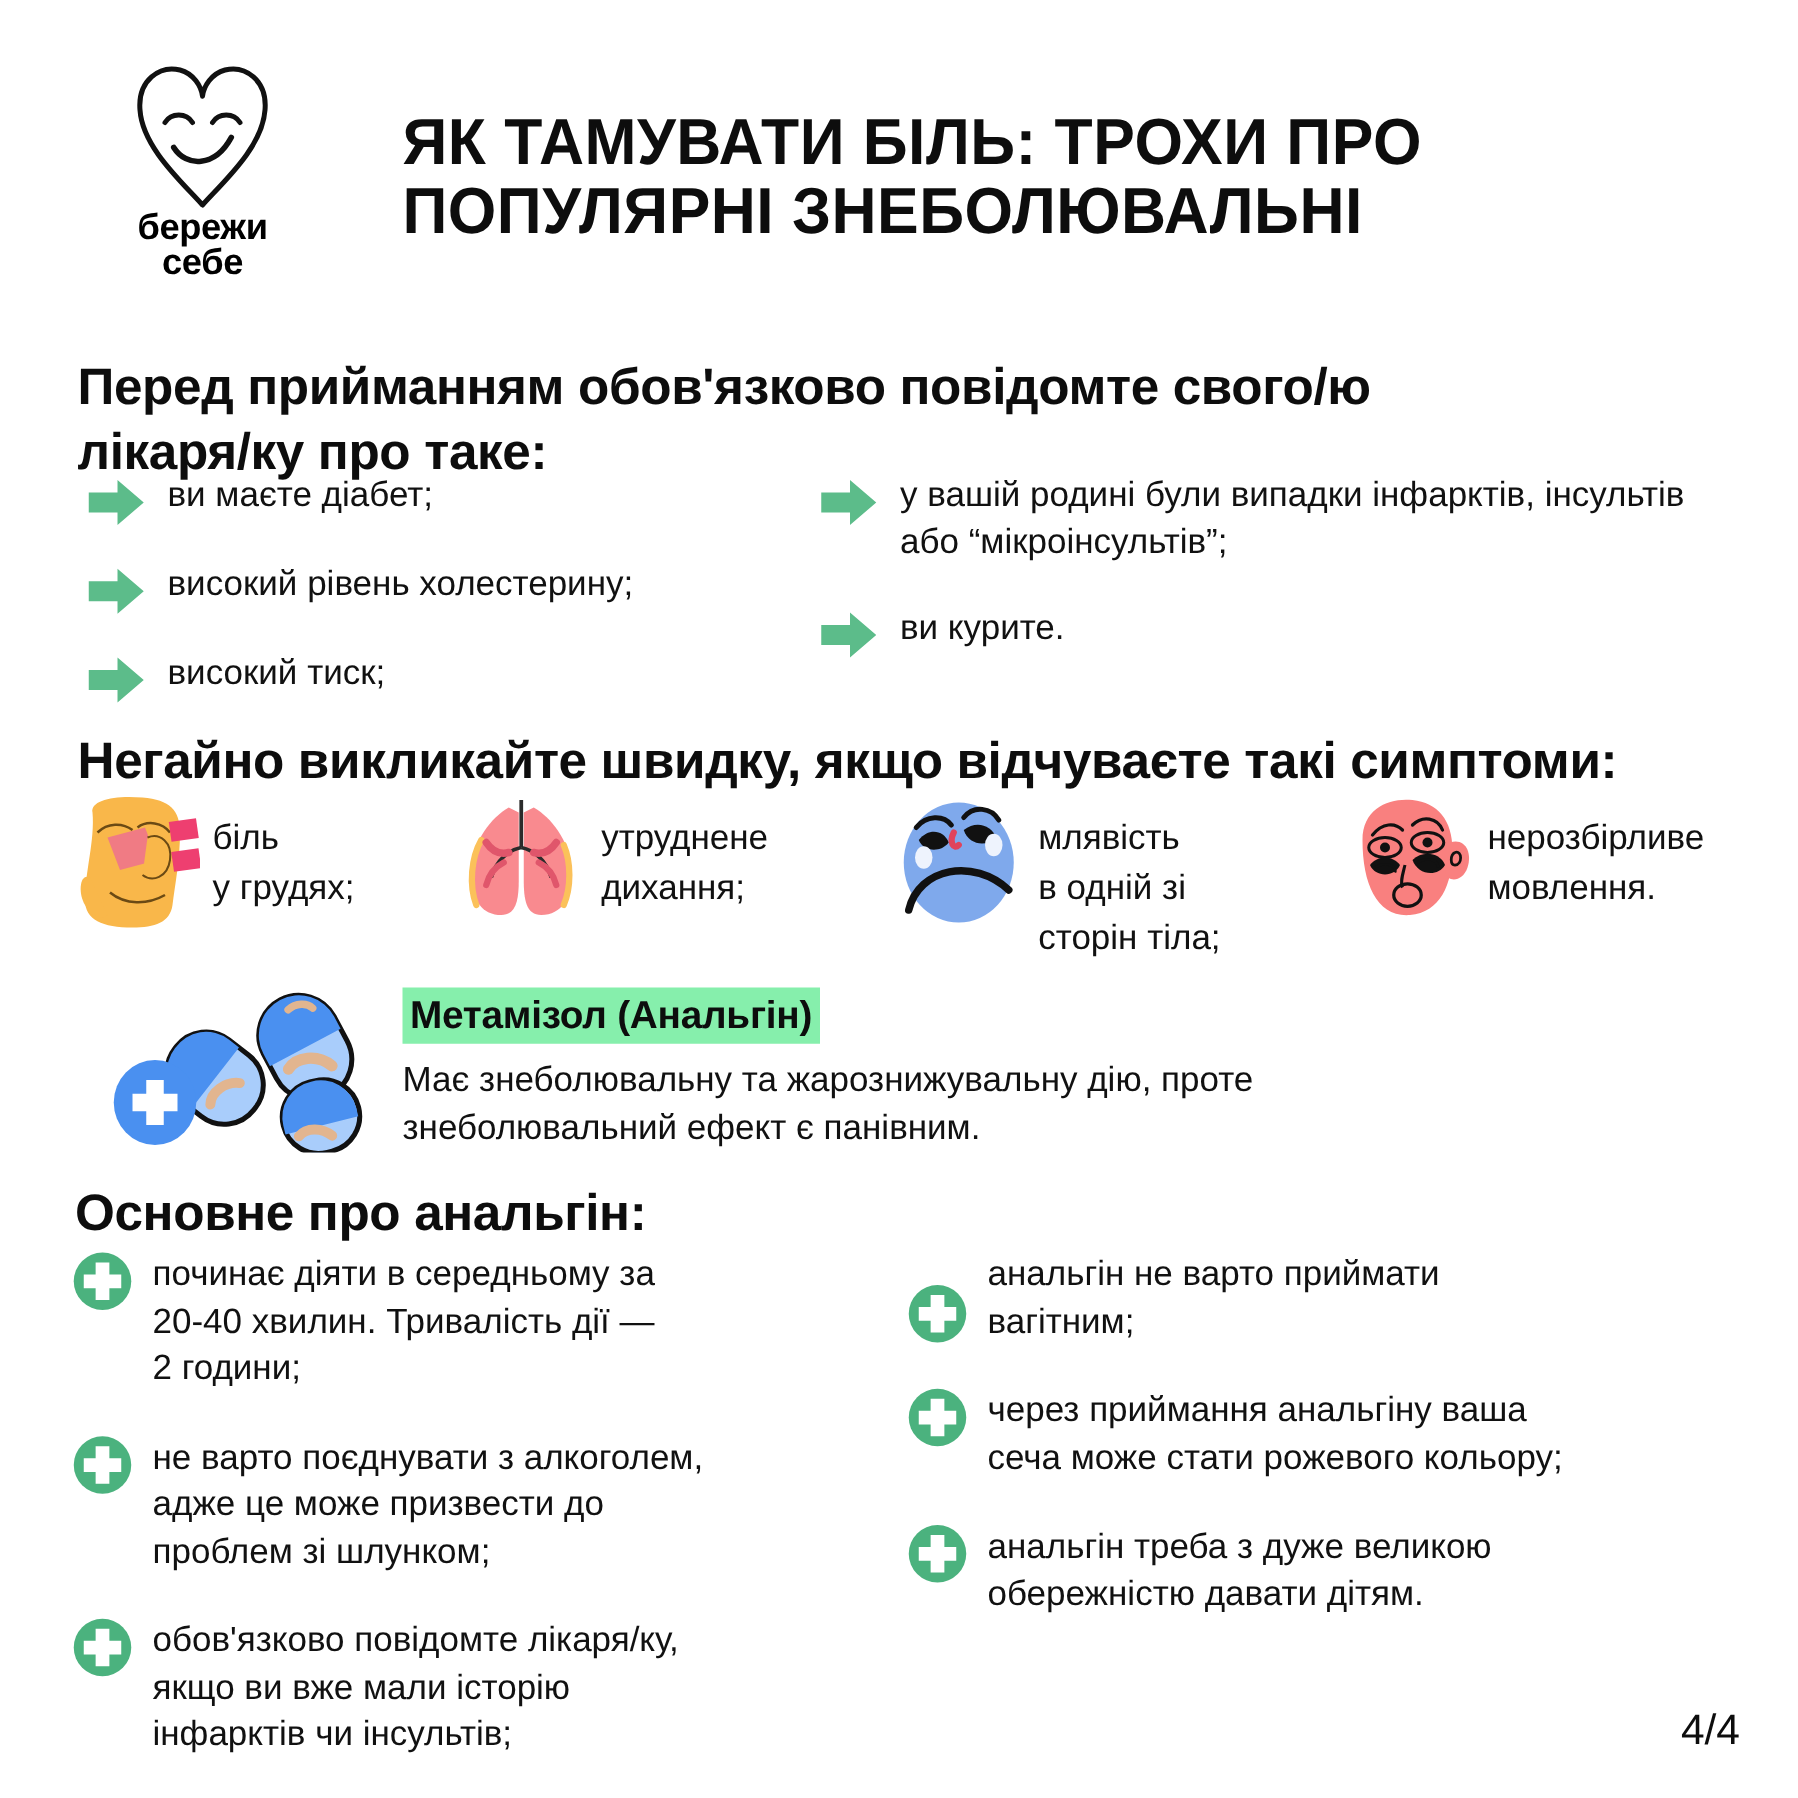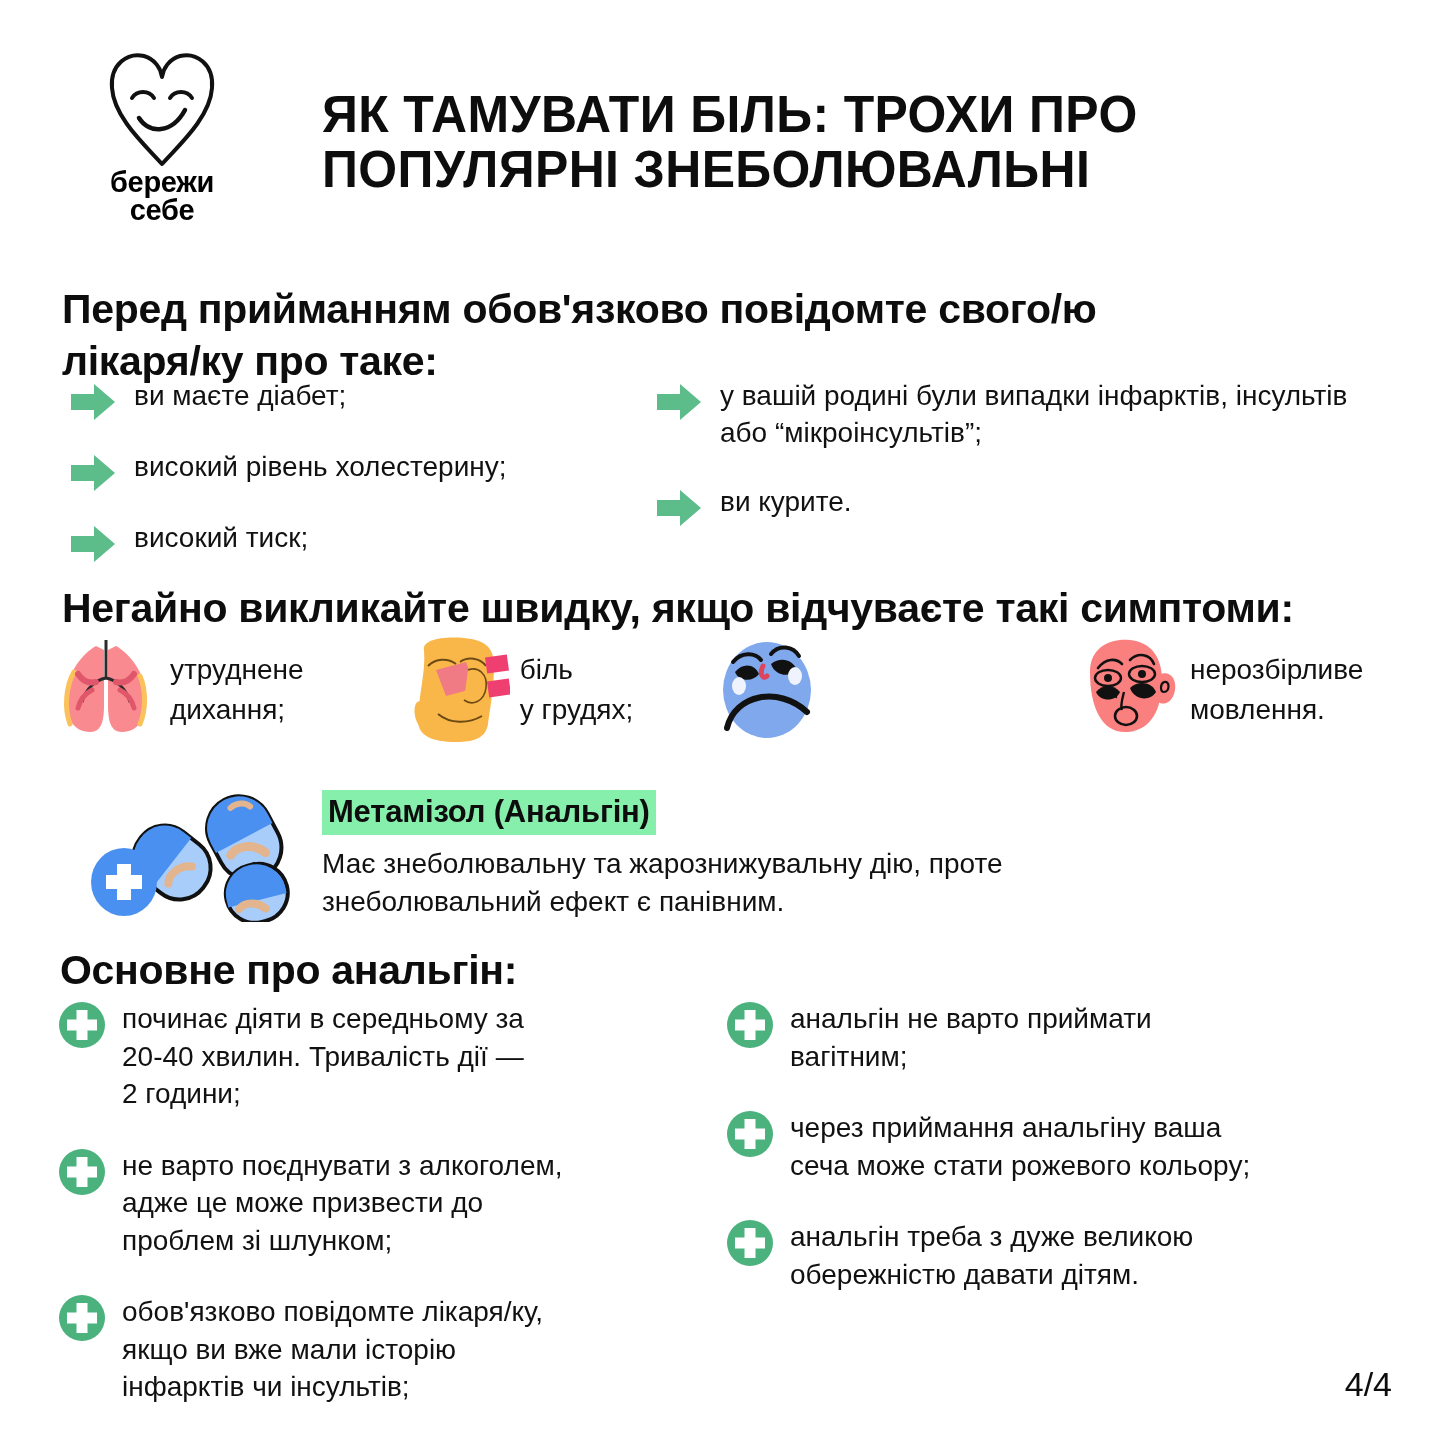--- a/index.html
+++ b/index.html
@@ -249,67 +249,70 @@
       <svg class="arrow-ico" viewBox="0 0 46 40">
         <path d="M1 12 L24 12 L24 2 L45 20 L24 38 L24 28 L1 28 Z" fill="#5cbc8a"></path>
       </svg>
       <div class="arrow-txt">ви курите.</div>
     </div>
   </div>
 
   <div class="sec-head" style="left:62px; top:582px; width:1300px;">Негайно викликайте швидку, якщо відчуваєте такі симптоми:</div>
 
   <div class="sym-row">
+
+    <div class="sym" style="width:300px;">
+      <svg class="sym-ico" viewBox="0 0 108 116">
+        <path d="M22 18 C 20 8, 40 4, 62 6 C 84 8, 92 16, 92 34 C 92 56, 88 76, 86 92 C 84 106, 72 110, 54 110 C 30 110, 16 104, 16 88 C 16 66, 24 40, 22 18 Z" fill="#f9b74a"></path>
+        <path d="M20 70 C 12 66, 10 82, 16 92 C 22 102, 30 104, 34 100" fill="#f9b74a"></path>
+        <path d="M34 38 L 64 30 L 74 56 L 44 64 Z" fill="#f07b84"></path>
+        <path d="M66 38 C 76 34, 86 42, 84 56 C 82 70, 70 74, 62 68" fill="#f9b74a" stroke="#6b4a14" stroke-width="1.6"></path>
+        <path d="M26 34 C 34 26, 46 26, 54 32" fill="none" stroke="#6b4a14" stroke-width="2"></path>
+        <path d="M58 30 C 66 24, 78 26, 84 34" fill="none" stroke="#6b4a14" stroke-width="2"></path>
+        <path d="M36 82 C 48 92, 66 92, 80 84" fill="none" stroke="#6b4a14" stroke-width="2"></path>
+        <rect x="84" y="24" width="22" height="16" fill="#ee3f70" transform="rotate(-8 95 32)"></rect>
+        <rect x="86" y="48" width="22" height="16" fill="#ee3f70" transform="rotate(-8 97 56)"></rect>
+      </svg>
+      <div class="sym-txt">біль
+у грудях;</div>
+    </div>
 
     <div class="sym" style="width:340px;">
       <svg class="sym-ico" viewBox="0 0 108 116">
         <path d="M44 14 C 30 22, 16 40, 14 62 C 12 86, 22 100, 38 100 C 50 100, 52 88, 52 72 L52 18 Z" fill="#f98a8f"></path>
         <path d="M64 14 C 78 22, 92 40, 94 62 C 96 86, 86 100, 70 100 C 58 100, 56 88, 56 72 L56 18 Z" fill="#f98a8f"></path>
         <path d="M22 40 C 14 54, 12 76, 18 92" fill="none" stroke="#fbc15a" stroke-width="5" stroke-linecap="round"></path>
         <path d="M88 44 C 94 58, 94 78, 88 92" fill="none" stroke="#fbc15a" stroke-width="5" stroke-linecap="round"></path>
         <path d="M54 8 L54 46" stroke="#2b2b2b" stroke-width="3" fill="none"></path>
         <path d="M54 46 C 44 48, 34 56, 30 70" fill="none" stroke="#2b2b2b" stroke-width="3"></path>
         <path d="M54 46 C 64 48, 74 56, 78 70" fill="none" stroke="#2b2b2b" stroke-width="3"></path>
         <path d="M44 50 C 36 52, 30 48, 26 42" fill="none" stroke="#e0566b" stroke-width="6" stroke-linecap="round"></path>
         <path d="M64 50 C 72 52, 78 48, 82 42" fill="none" stroke="#e0566b" stroke-width="6" stroke-linecap="round"></path>
         <path d="M40 58 C 32 62, 28 68, 26 76" fill="none" stroke="#e0566b" stroke-width="5" stroke-linecap="round"></path>
         <path d="M68 58 C 76 62, 80 68, 82 76" fill="none" stroke="#e0566b" stroke-width="5" stroke-linecap="round"></path>
       </svg>
       <div class="sym-txt">утруднене
 дихання;</div>
     </div>
 
-    <div class="sym" style="width:300px;">
-      <svg class="sym-ico" viewBox="0 0 108 116">
-        <path d="M22 18 C 20 8, 40 4, 62 6 C 84 8, 92 16, 92 34 C 92 56, 88 76, 86 92 C 84 106, 72 110, 54 110 C 30 110, 16 104, 16 88 C 16 66, 24 40, 22 18 Z" fill="#f9b74a"></path>
-        <path d="M20 70 C 12 66, 10 82, 16 92 C 22 102, 30 104, 34 100" fill="#f9b74a"></path>
-        <path d="M34 38 L 64 30 L 74 56 L 44 64 Z" fill="#f07b84"></path>
-        <path d="M66 38 C 76 34, 86 42, 84 56 C 82 70, 70 74, 62 68" fill="#f9b74a" stroke="#6b4a14" stroke-width="1.6"></path>
-        <path d="M26 34 C 34 26, 46 26, 54 32" fill="none" stroke="#6b4a14" stroke-width="2"></path>
-        <path d="M58 30 C 66 24, 78 26, 84 34" fill="none" stroke="#6b4a14" stroke-width="2"></path>
-        <path d="M36 82 C 48 92, 66 92, 80 84" fill="none" stroke="#6b4a14" stroke-width="2"></path>
-        <rect x="84" y="24" width="22" height="16" fill="#ee3f70" transform="rotate(-8 95 32)"></rect>
-        <rect x="86" y="48" width="22" height="16" fill="#ee3f70" transform="rotate(-8 97 56)"></rect>
-      </svg>
-      <div class="sym-txt">біль
-у грудях;</div>
-    </div>
-
     <div class="sym" style="width:350px;">
       <svg class="sym-ico" viewBox="0 0 108 116">
         <ellipse cx="54" cy="58" rx="44" ry="48" fill="#7fa9ec"></ellipse>
         <path d="M22 40 C 30 30, 42 32, 46 42 C 40 50, 26 50, 22 40 Z" fill="#111"></path>
         <path d="M58 32 C 68 24, 80 28, 84 38 C 76 46, 62 44, 58 32 Z" fill="#111"></path>
         <path d="M20 30 C 28 20, 42 20, 48 28" fill="none" stroke="#111" stroke-width="4" stroke-linecap="round"></path>
         <path d="M58 22 C 66 12, 80 14, 86 24" fill="none" stroke="#111" stroke-width="4" stroke-linecap="round"></path>
         <path d="M14 96 C 22 62, 66 54, 94 80" fill="none" stroke="#111" stroke-width="6" stroke-linecap="round"></path>
         <path d="M50 34 C 46 42, 50 48, 54 44" fill="none" stroke="#e0435c" stroke-width="5" stroke-linecap="round"></path>
         <ellipse cx="26" cy="54" rx="7" ry="9" fill="#eef3fd"></ellipse>
         <ellipse cx="82" cy="44" rx="7" ry="9" fill="#eef3fd"></ellipse>
       </svg>
+      <div class="sym-txt">млявість
+в одній зі
+сторін тіла;</div>
     </div>
 
     <div class="sym" style="width:330px;">
       <svg class="sym-ico" viewBox="0 0 108 116">
         <path d="M18 40 C 18 14, 40 6, 58 8 C 78 10, 90 24, 90 48 C 90 76, 80 98, 56 100 C 30 102, 18 76, 18 40 Z" fill="#f9807f"></path>
         <path d="M88 42 C 100 38, 106 50, 102 62 C 98 74, 86 74, 84 66" fill="#f9807f"></path>
         <path d="M92 50 C 98 48, 98 60, 92 60 C 88 60, 88 52, 92 50" fill="none" stroke="#111" stroke-width="2.2"></path>
         <path d="M26 36 C 34 26, 44 26, 50 32" fill="none" stroke="#111" stroke-width="2.6" stroke-linecap="round"></path>
         <path d="M58 28 C 66 20, 78 22, 82 32" fill="none" stroke="#111" stroke-width="2.6" stroke-linecap="round"></path>
         <ellipse cx="36" cy="46" rx="13" ry="8" fill="none" stroke="#111" stroke-width="2.4"></ellipse>
@@ -385,21 +388,21 @@
         <path d="M18.5 9 h11 v9.5 h9.5 v11 h-9.5 v9.5 h-11 v-9.5 h-9.5 v-11 h9.5 z" fill="#ffffff"></path>
       </svg>
       <div class="plus-txt">обов'язково повідомте лікаря/ку,
 якщо ви вже мали історію
 інфарктів чи інсультів;</div>
     </div>
   </div>
 
   <div class="plus-list" style="left:726px; top:1000px; width:680px;">
 
-    <div class="plus-item" style="margin-bottom:34px;">
+    <div class="plus-item" style="margin-bottom:34px;align-items:flex-end;">
       <svg class="plus-ico" viewBox="0 0 48 48">
         <circle cx="24" cy="24" r="23" fill="#4bb27e"></circle>
         <path d="M18.5 9 h11 v9.5 h9.5 v11 h-9.5 v9.5 h-11 v-9.5 h-9.5 v-11 h9.5 z" fill="#ffffff"></path>
       </svg>
       <div class="plus-txt">анальгін не варто приймати
 вагітним;</div>
     </div>
 
     <div class="plus-item" style="margin-bottom:34px;">
       <svg class="plus-ico" viewBox="0 0 48 48">

